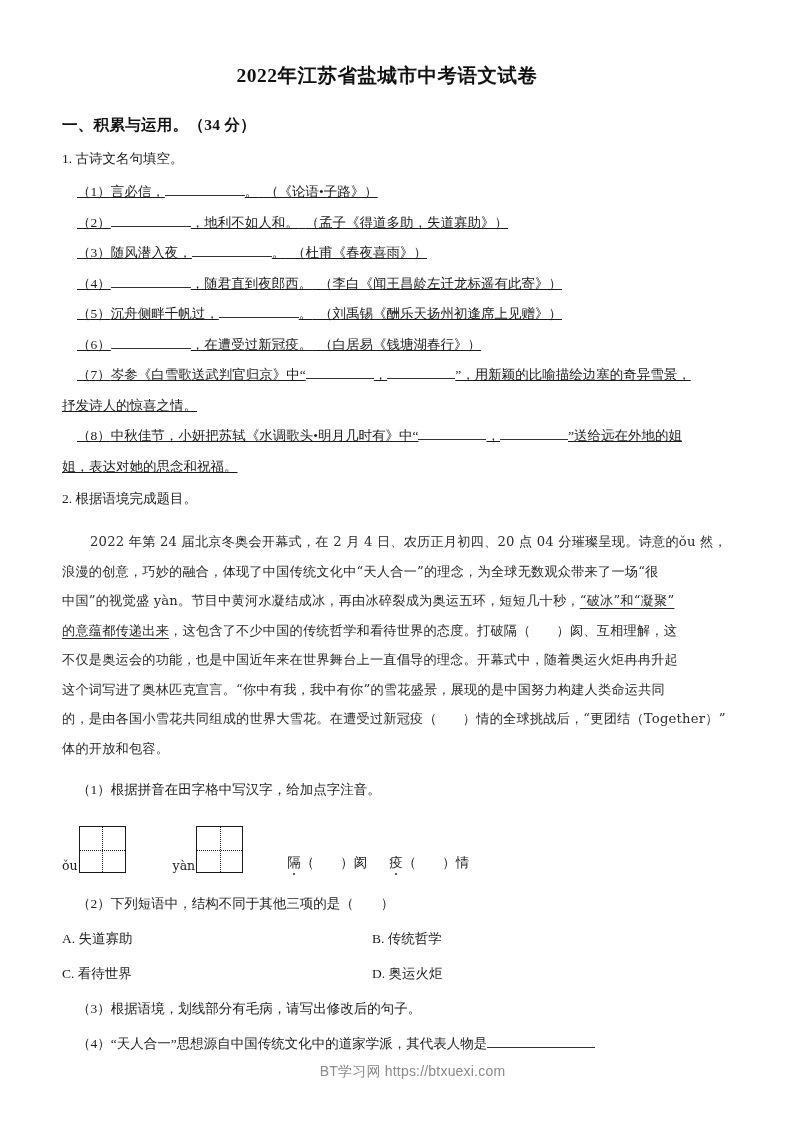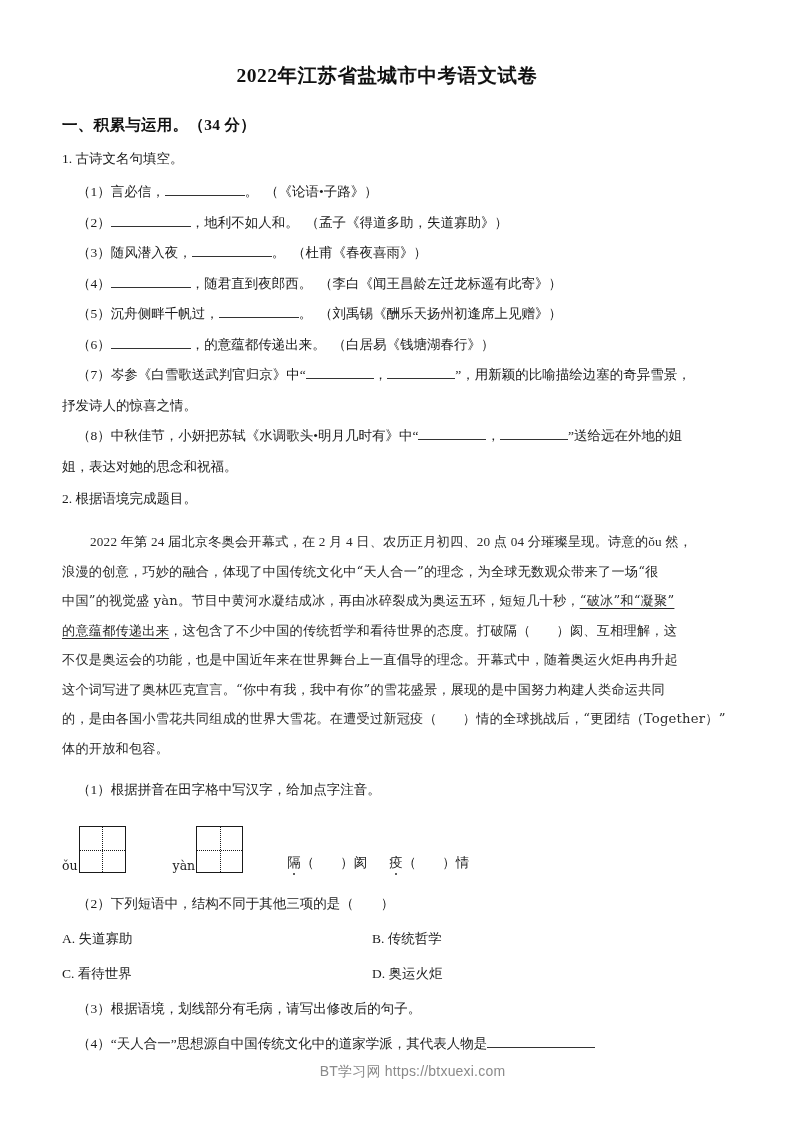--- a/index.html
+++ b/index.html
@@ -44,20 +44,21 @@
     padding-left: 62px;
     padding-right: 52px;
     padding-top: 14px;
   }
   .q-line {
     font-size: 13.5px;
     line-height: 1.0;
     margin: 0 0 17px 0;
     white-space: nowrap;
     color: #1c1c1c;
+    text-decoration: underline;
   }
   .q-num {
     margin: 0 0 17px 0;
     font-size: 13.5px;
     color: #1c1c1c;
   }
   .sub {
     padding-left: 15px;
   }
   .blank {
@@ -76,21 +77,21 @@
     line-height: 29.5px;
     letter-spacing: 0.2px;
     color: #2a2a2a;
     margin: 0;
     padding-top: 2px;
   }
   .passage p {
     margin: 0;
     white-space: nowrap;
   }
-  .indent2 { text-indent: 28px; font-family: Liberation Serif, serif; }
+  .indent2 { text-indent: 28px; }
   .u { text-decoration: underline; text-underline-offset: 3px; }
   .dotchar {
     position: relative;
   }
   .dotchar::after {
     content: "";
     position: absolute;
     left: 50%;
     bottom: -5px;
     width: 2px;
@@ -203,21 +204,21 @@
 
     <div class="q-line sub">
       <span>（4）</span><span class="blank b-long"></span><span>，随君直到夜郎西。</span>&nbsp;&nbsp;<span>（李白《闻王昌龄左迁龙标遥有此寄》）</span>
     </div>
 
     <div class="q-line sub">
       <span>（5）</span><span>沉舟侧畔千帆过，</span><span class="blank b-long"></span><span>。</span>&nbsp;&nbsp;<span>（刘禹锡《酬乐天扬州初逢席上见赠》）</span>
     </div>
 
     <div class="q-line sub">
-      <span>（6）</span><span class="blank b-long"></span><span>，的意蕴都传递出来。</span>&nbsp;&nbsp;<span>（白居易《钱塘湖春行》）</span>
+      <span>（6）</span><span class="blank b-long"></span><span>，在遭受过新冠疫。</span>&nbsp;&nbsp;<span>（白居易《钱塘湖春行》）</span>
     </div>
 
     <div class="q-line sub">
       <span>（7）</span><span>岑参《白雪歌送武判官归京》中“</span><span class="blank b-mid"></span><span>，</span><span class="blank b-mid"></span><span>”，用新颖的比喻描绘边塞的奇异雪景，</span>
     </div>
     <div class="q-line">抒发诗人的惊喜之情。</div>
 
     <div class="q-line sub">
       <span>（8）</span><span>中秋佳节，小妍把苏轼《水调歌头•明月几时有》中“</span><span class="blank b-mid"></span><span>，</span><span class="blank b-mid"></span><span>”送给远在外地的姐</span>
     </div>

